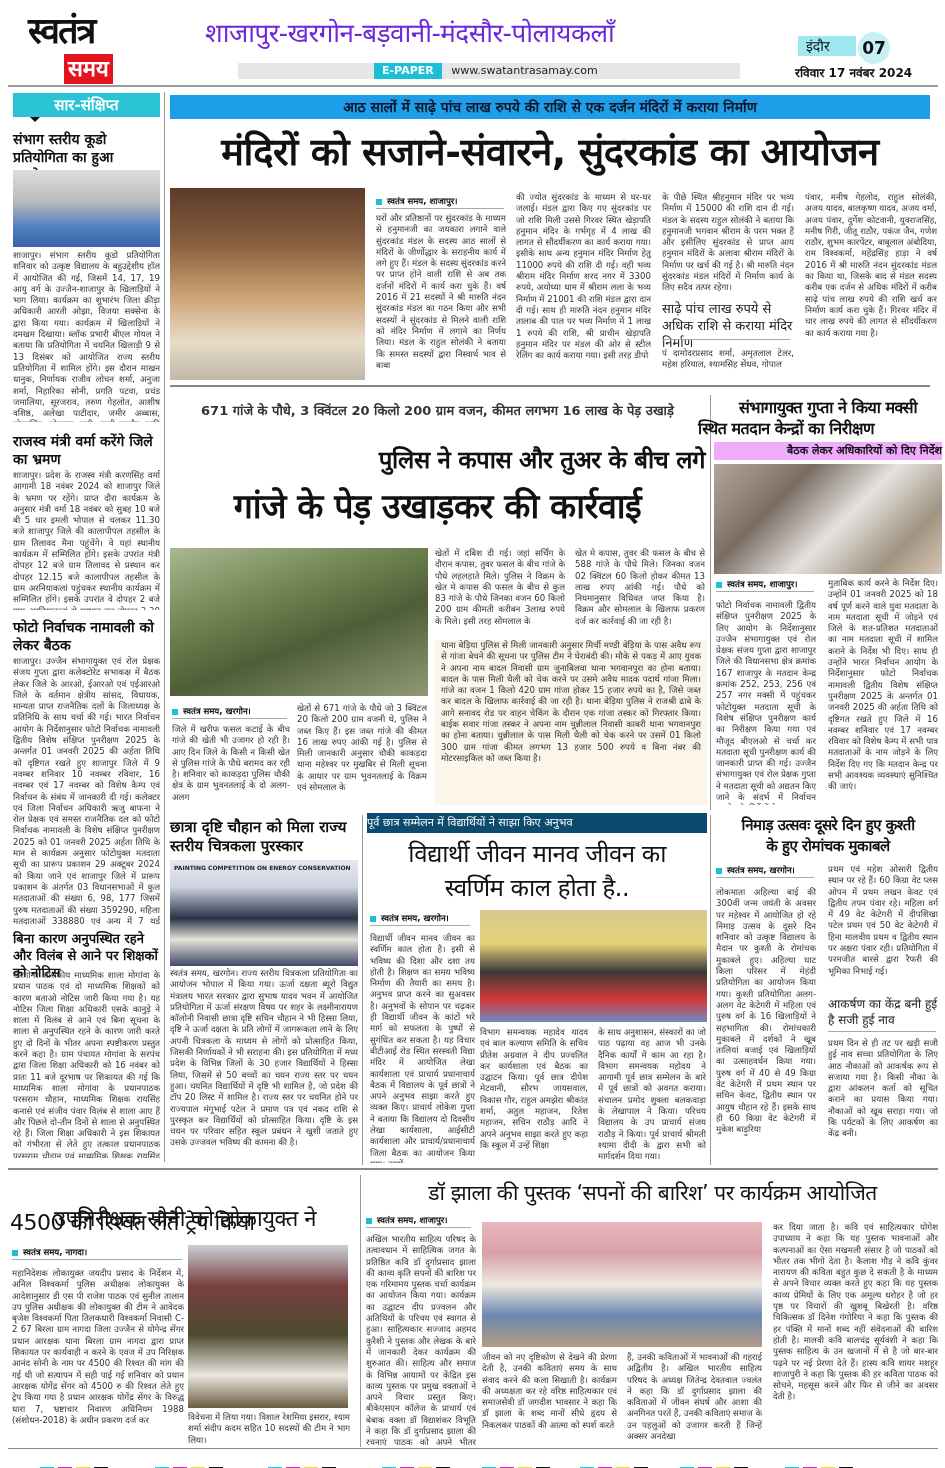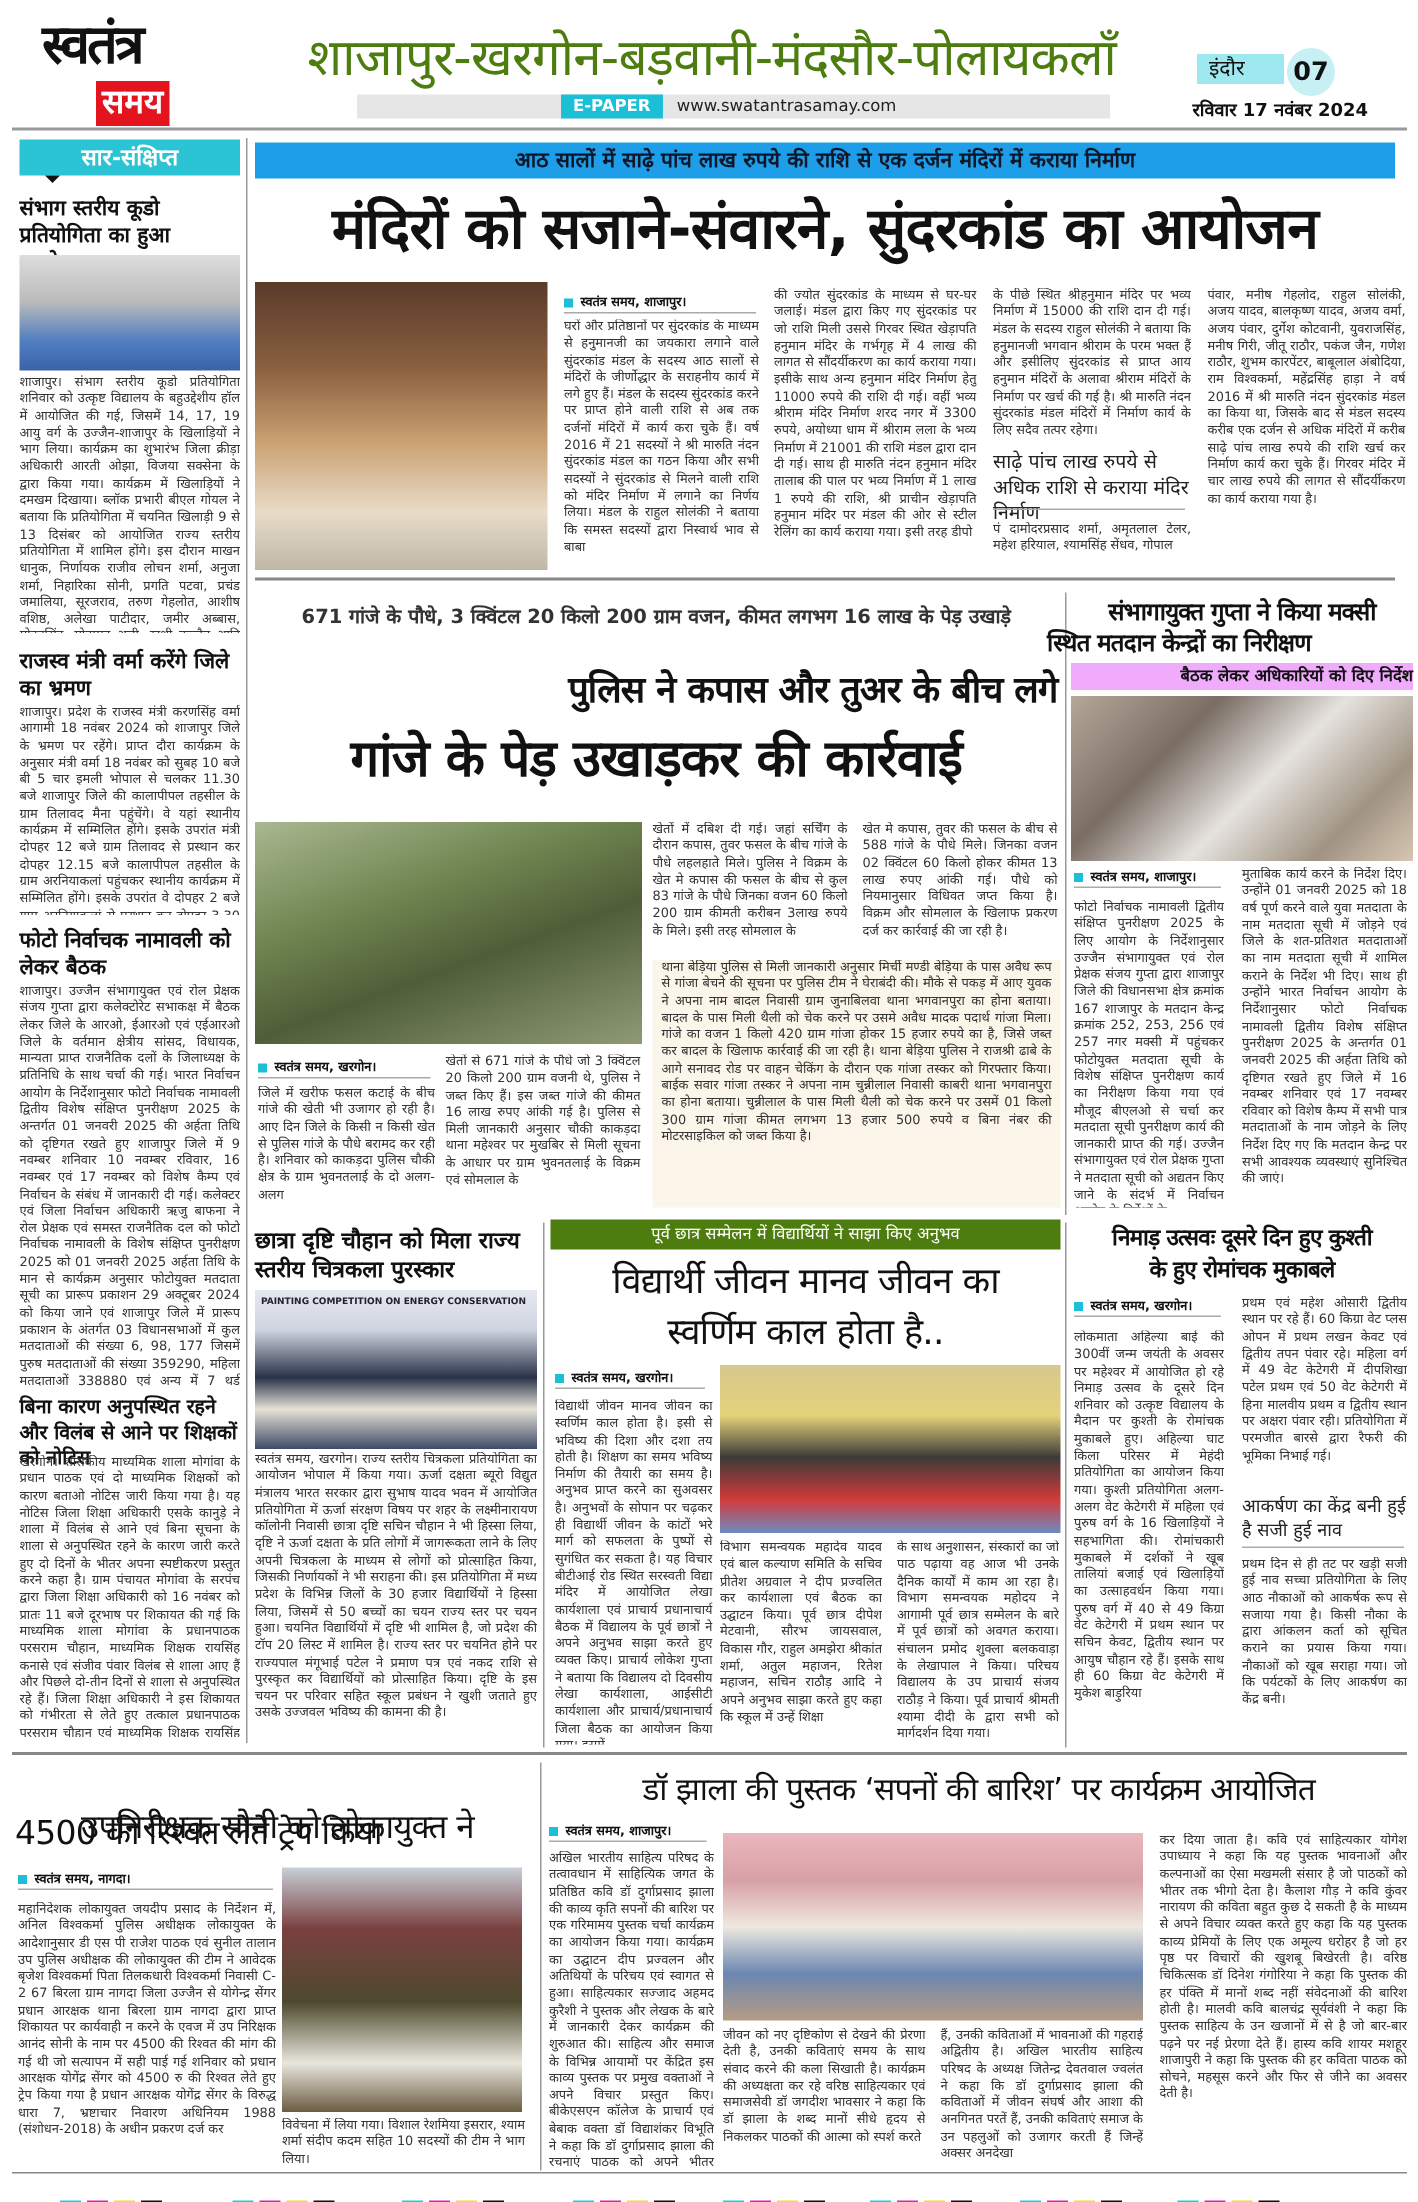--- a/index.html
+++ b/index.html
@@ -1,36 +1,36 @@
 <!DOCTYPE html>
 <html><head>
 <meta charset="utf-8">
 <style>
 *{box-sizing:border-box;margin:0;padding:0}
 body{width:945px;height:1468px;background:#fff;font-family:"DejaVu Sans",sans-serif;color:#222;position:relative;overflow:hidden}
 .abs{position:absolute}
 .masthead-logo{left:28px;top:10px;width:92px;height:76px}
 .logo-top{font-family:"DejaVu Serif",serif;font-weight:bold;font-size:36px;line-height:40px;color:#111;letter-spacing:-2px}
 .logo-bottom{position:absolute;left:36px;top:44px;background:#e3141e;color:#fff;font-weight:bold;font-size:22px;padding:0 4px;line-height:30px}
-.edition-title{left:205px;top:14px;font-size:34px;color:#4d7c0f;letter-spacing:-.5px;white-space:nowrap}
+.edition-title{left:205px;top:14px;font-size:26px;color:#6d28d9;letter-spacing:-.5px;white-space:nowrap}
 .epaper-bar{left:238px;top:63px;width:502px;height:16px;background:#e6e6e6;font-size:11px;line-height:16px}
 .epaper-tag{display:inline-block;background:#1cc0d6;color:#fff;padding:0 8px;margin-left:136px;font-weight:bold}
 .epaper-url{display:inline-block;margin-left:6px;color:#222}
 .city-box{left:798px;top:36px;width:58px;height:20px;background:#9ee8f0;font-size:14px;line-height:20px;padding-left:8px;color:#111}
 .page-num{left:858px;top:32px;width:32px;height:32px;border-radius:50%;background:#c7f0f4;font-weight:bold;font-size:17px;line-height:32px;text-align:center;color:#111}
 .date{left:795px;top:64px;font-size:12px;color:#111;white-space:nowrap;font-weight:bold}
 .rule{left:8px;top:85px;width:930px;height:2px;background:#9a9a9a}
 .colsep{width:1px;background:#999}
 .sar-head{left:13px;top:93px;width:147px;height:24px;background:#2bc4d4;color:#fff;font-size:15px;font-weight:bold;text-align:center;line-height:24px}
 .sar-arrow{left:30px;top:117px;width:0;height:0;border-left:5px solid transparent;border-right:5px solid transparent;border-top:5px solid #111}
 .side-h{left:13px;font-size:14px;line-height:18px;font-weight:bold;color:#111;width:148px}
 .body-txt{font-size:8.6px;line-height:11.3px;color:#333;text-align:justify}
 .photo{background:linear-gradient(135deg,#888,#555 40%,#a89a82 70%,#666);overflow:hidden}
 .kicker{background:#1e9ee8;color:#0f172a;font-weight:bold;text-align:center}
-.kicker-cyan{background:#4d7c0f;color:#fff;text-align:center}
+.kicker-cyan{background:#0c4a6e;color:#fff;text-align:left}
 .headline{font-weight:bold;color:#111;white-space:nowrap;letter-spacing:-.5px}
 .byline{font-size:8.5px;font-weight:bold;color:#111;white-space:nowrap}
 .byline::before{content:"";display:inline-block;width:6px;height:6px;background:#1cc0d6;margin-right:5px;vertical-align:middle}
 .subhead-box{background:#f0abfc;text-align:right;font-weight:bold;color:#111}
 .boxed{background:#fbf5ea}
 .reg-marks{top:1456px;height:4px;width:80px}
 .reg-marks span{display:inline-block;width:14px;height:4px;margin-right:4px}
 .c{background:#00d8e8}.m{background:#e020b8}.y{background:#f0e020}.k{background:#111}
 .hr{height:1px;background:#aaa}
 </style>

